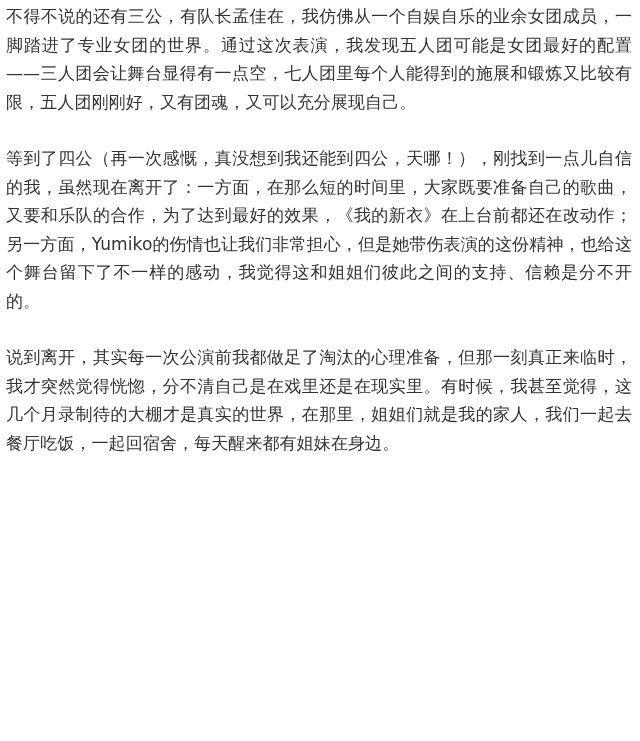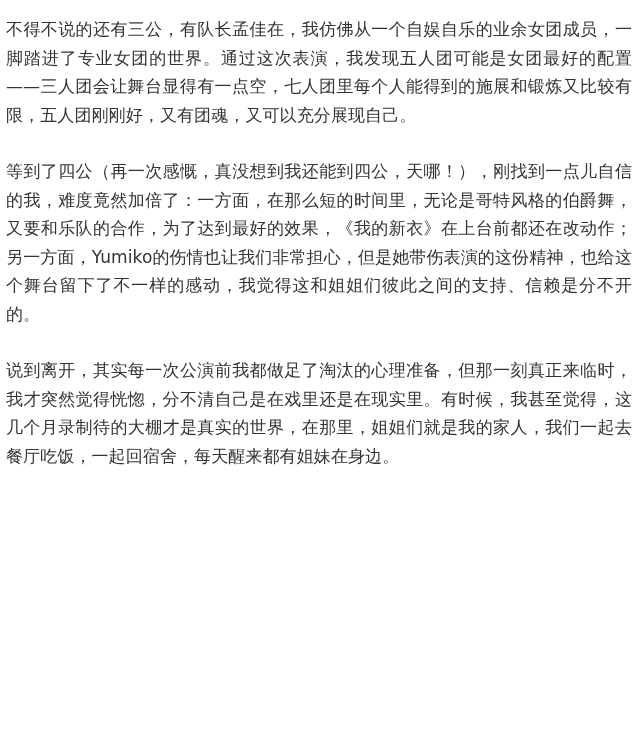--- a/index.html
+++ b/index.html
@@ -5,23 +5,23 @@
   html, body { margin: 0; padding: 0; background: #ffffff; }
   body { width: 640px; height: 741px; overflow: hidden; }
   .article {
     padding: 2px 8px 0 6px;
     font-family: "DejaVu Sans", "Liberation Sans", sans-serif;
     font-size: 17px;
     line-height: 28.5px;
     color: #333333;
     letter-spacing: 0.1px;
   }
-  .para { margin: 13px 0 28px 0; text-align: justify; }
+  .para { margin: 0 0 28px 0; text-align: justify; }
 </style>
 </head>
 <body>
 
 <div class="article">
   <p class="para">不得不说的还有三公，有队长孟佳在，我仿佛从一个自娱自乐的业余女团成员，一脚踏进了专业女团的世界。通过这次表演，我发现五人团可能是女团最好的配置——三人团会让舞台显得有一点空，七人团里每个人能得到的施展和锻炼又比较有限，五人团刚刚好，又有团魂，又可以充分展现自己。</p>
-  <p class="para">等到了四公（再一次感慨，真没想到我还能到四公，天哪！），刚找到一点儿自信的我，难度竟然加倍了：一方面，在那么短的时间里，无论是哥特风格的伯爵舞，又要和乐队的合作，为了达到最好的效果，《我的新衣》在上台前都还在改动作；另一方面，Yumiko的伤情也让我们非常担心，但是她带伤表演的这份精神，也给这个舞台留下了不一样的感动，我觉得这和姐姐们彼此之间的支持、信赖是分不开的。</p>
+  <p class="para">等到了四公（再一次感慨，真没想到我还能到四公，天哪！），刚找到一点儿自信的我，虽然现在离开了：一方面，在那么短的时间里，大家既要准备自己的歌曲，又要和乐队的合作，为了达到最好的效果，《我的新衣》在上台前都还在改动作；另一方面，Yumiko的伤情也让我们非常担心，但是她带伤表演的这份精神，也给这个舞台留下了不一样的感动，我觉得这和姐姐们彼此之间的支持、信赖是分不开的。</p>
   <p class="para">说到离开，其实每一次公演前我都做足了淘汰的心理准备，但那一刻真正来临时，我才突然觉得恍惚，分不清自己是在戏里还是在现实里。有时候，我甚至觉得，这几个月录制待的大棚才是真实的世界，在那里，姐姐们就是我的家人，我们一起去餐厅吃饭，一起回宿舍，每天醒来都有姐妹在身边。</p>
 
 </div>
 
 </body></html>

